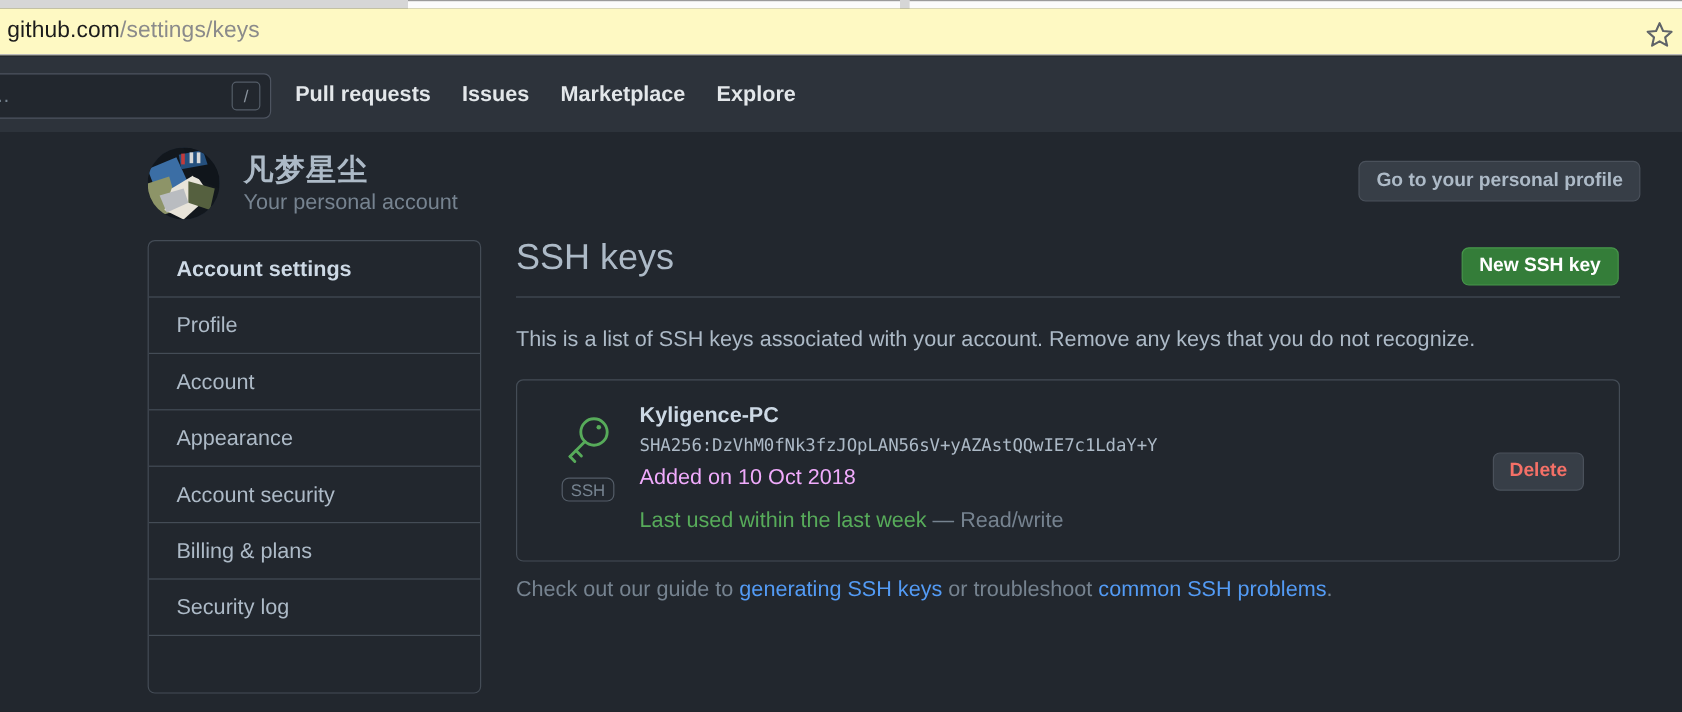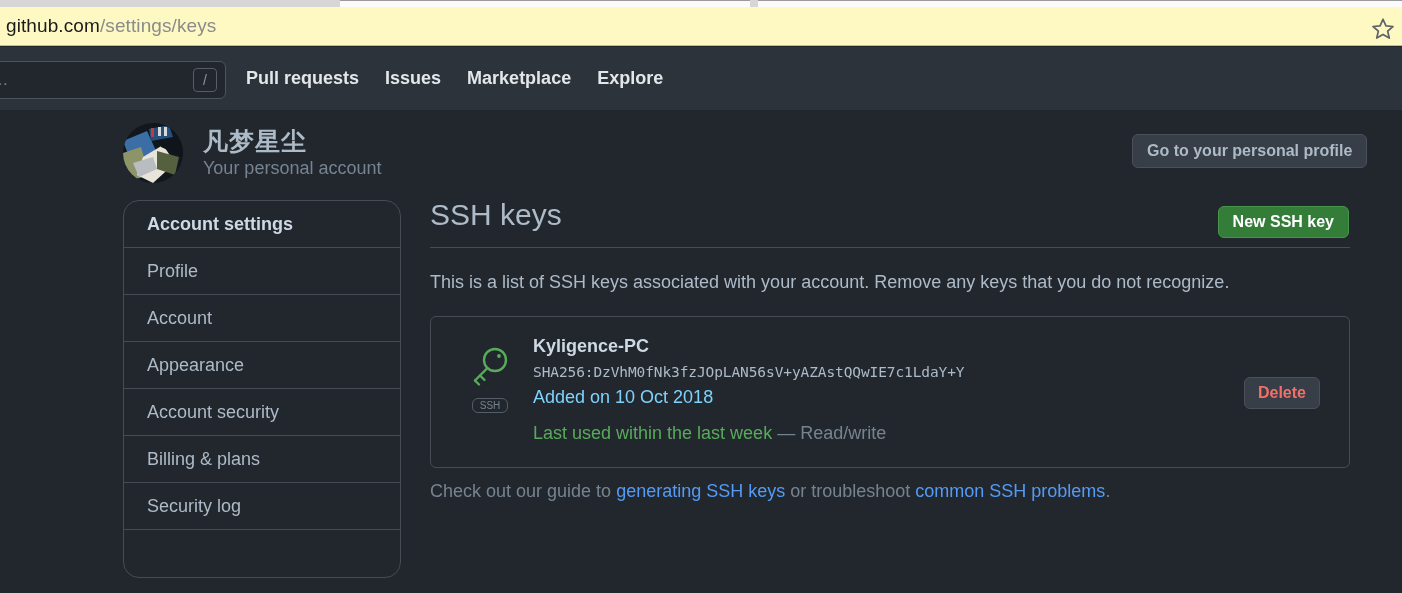--- a/index.html
+++ b/index.html
@@ -114,21 +114,21 @@
     white-space: nowrap;
   }
 
   
   #gh-body { position: relative; }
 
   #sidebar {
     position: absolute; left: 123px; top: 0;
     width: 278px;
     border: 1px solid #444c56;
-    border-radius: 16px;
+    border-radius: 6px;
     background: #22272e;
     overflow: hidden;
   }
   .side-item {
     height: 47px;
     display: flex; align-items: center;
     padding-left: 23px;
     border-bottom: 1px solid #444c56;
     font-size: 18px; color: #adbac7;
     white-space: nowrap;
@@ -172,36 +172,36 @@
   #key-icon-wrap {
     position: absolute; left: 36px; top: 30px;
     width: 46px; text-align: center;
   }
   #ssh-badge {
     margin-top: 2px;
     display: inline-block;
     border: 1px solid #545d68;
     border-radius: 6px;
     color: #768390;
-    font-size: 10px;
+    font-size: 14px;
     padding: 1px 7px;
   }
   #key-info { position: absolute; left: 102px; top: 19px; }
   #key-title {
     font-size: 18px; font-weight: bold; color: #cdd9e5;
   }
   #key-fingerprint {
     margin-top: 7px;
     font-family: "DejaVu Sans Mono", monospace;
     font-size: 14.5px; color: #adbac7;
     letter-spacing: -0.1px;
   }
   #key-added {
     margin-top: 7px;
-    font-size: 18px; color: #7dd3fc;
+    font-size: 18px; color: #f0abfc;
   }
   #key-lastused {
     margin-top: 15px;
     font-size: 18px; color: #57ab5a;
   }
   #key-lastused .perm { color: #768390; }
   #delete-button {
     position: absolute; right: 29px; top: 60px;
     height: 32px; padding: 0 13px;
     background: #373e47; border: 1px solid #4a515b;

